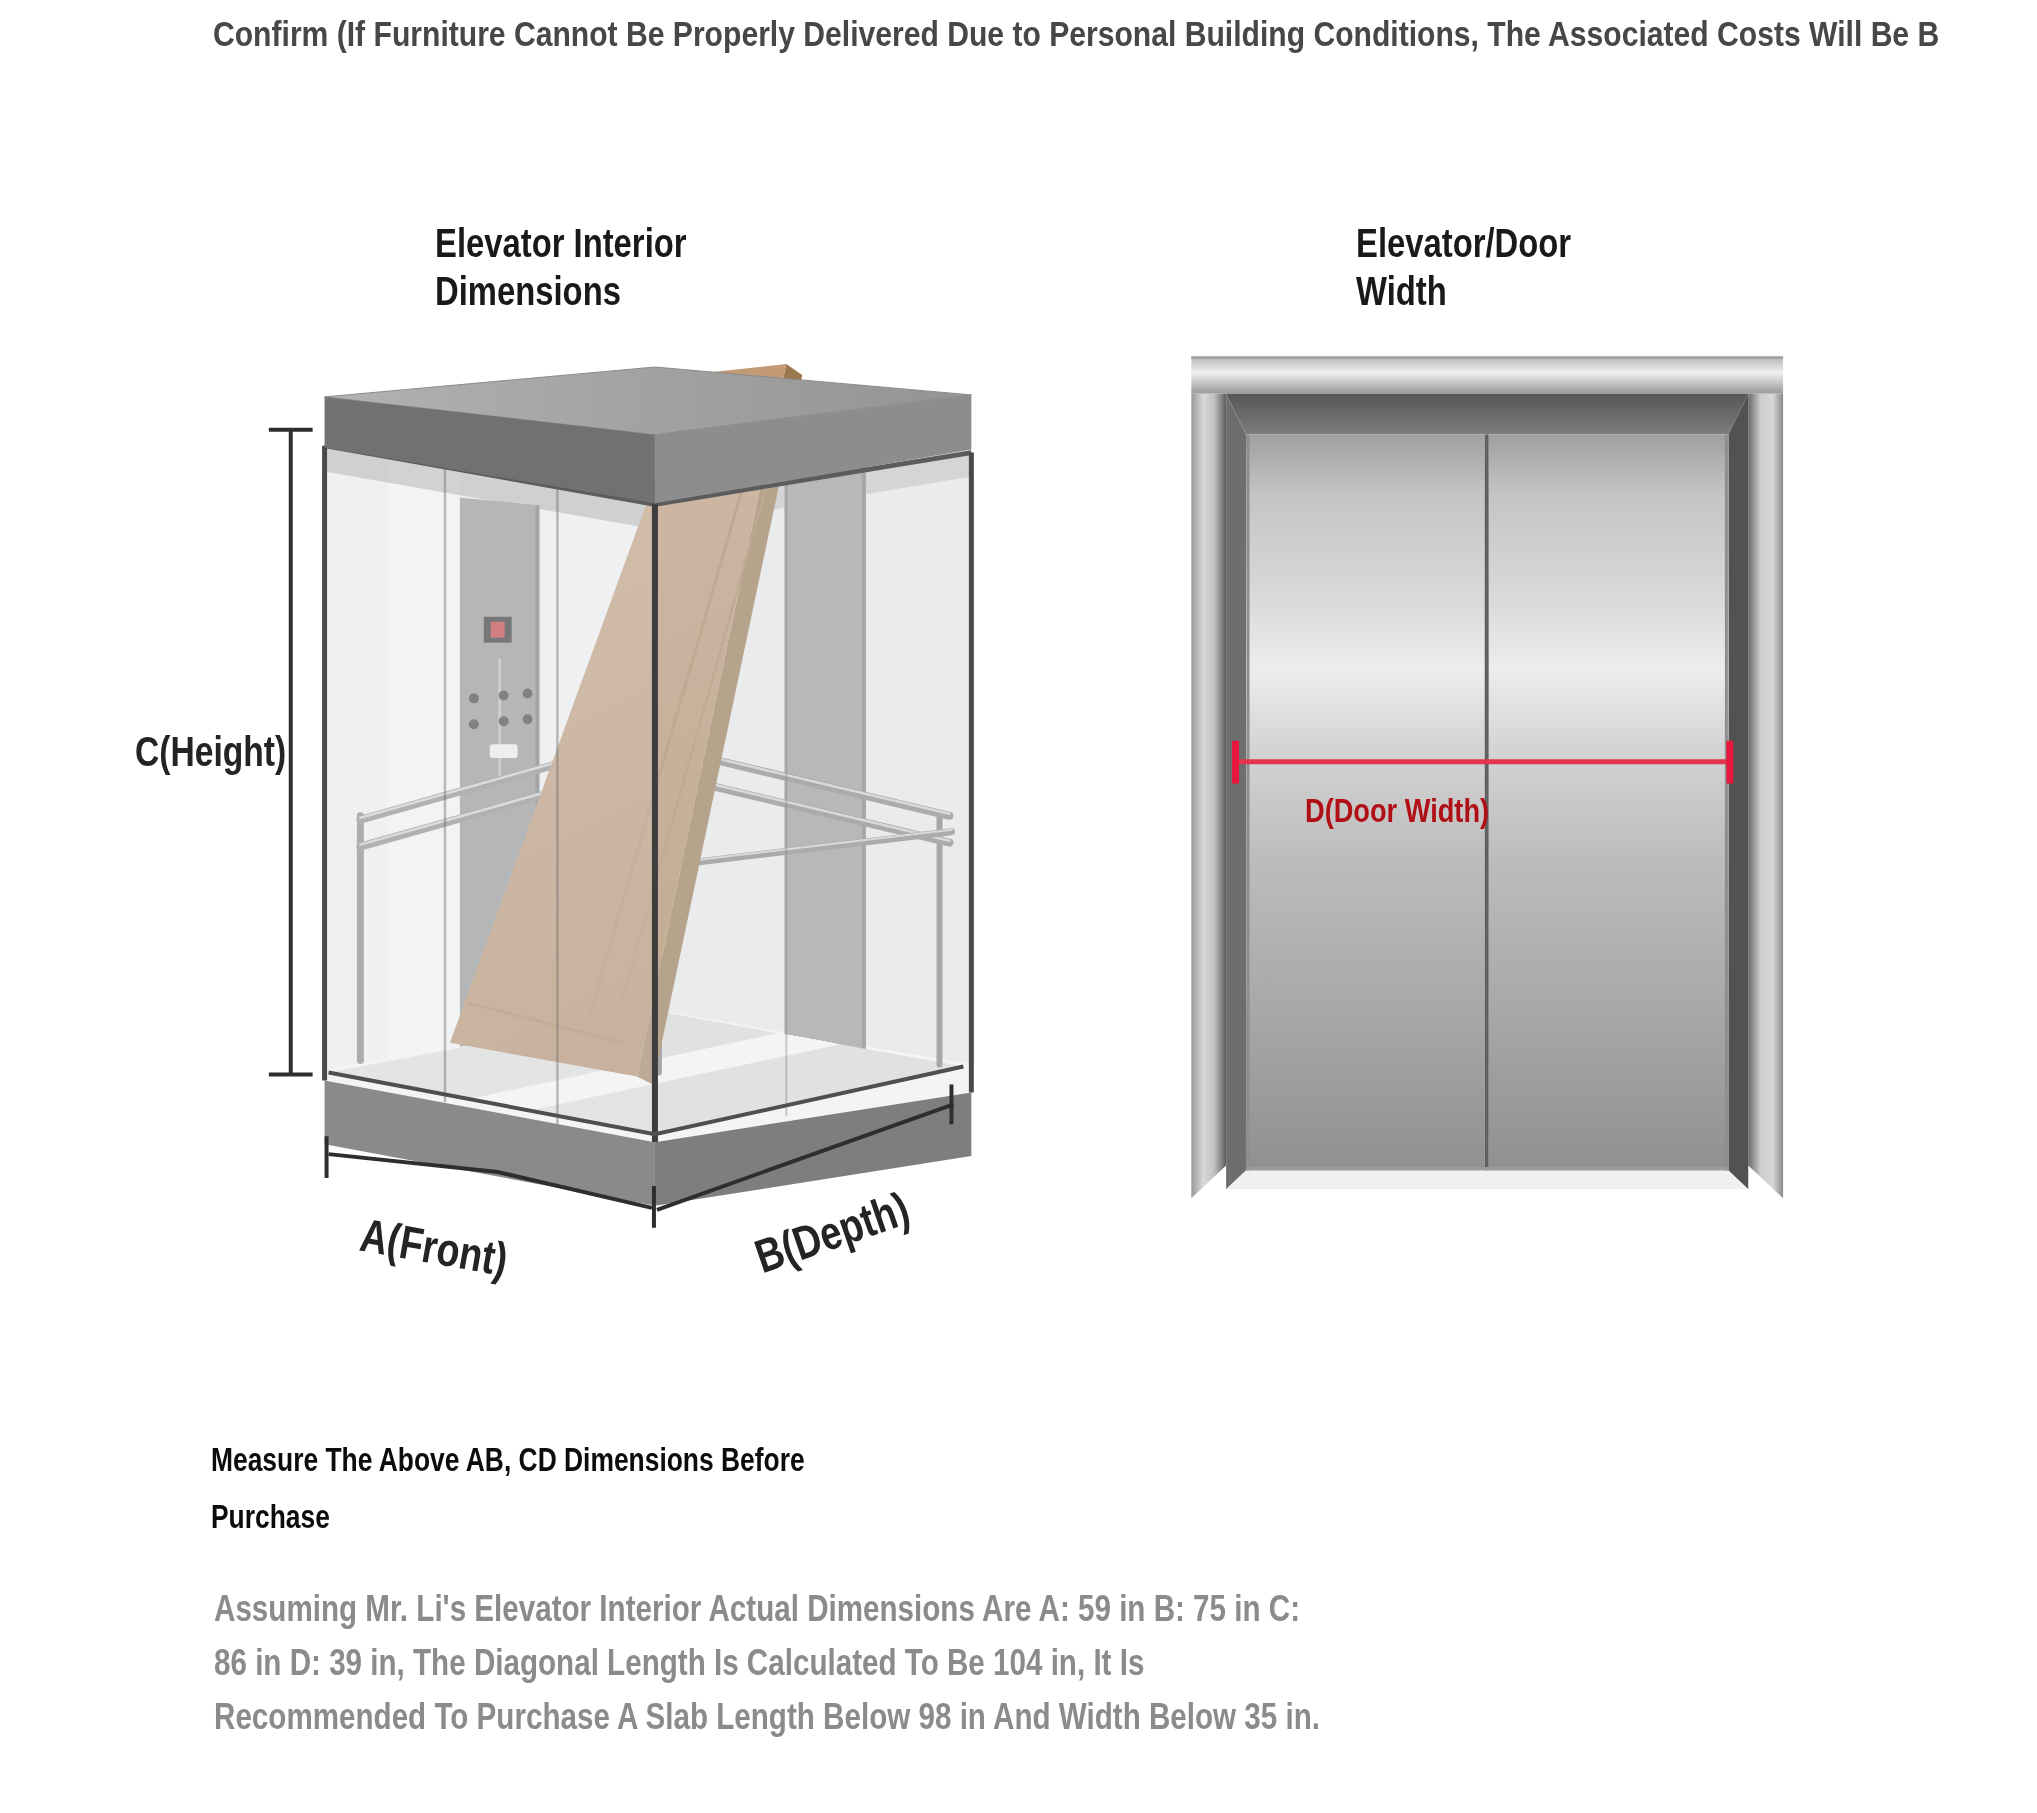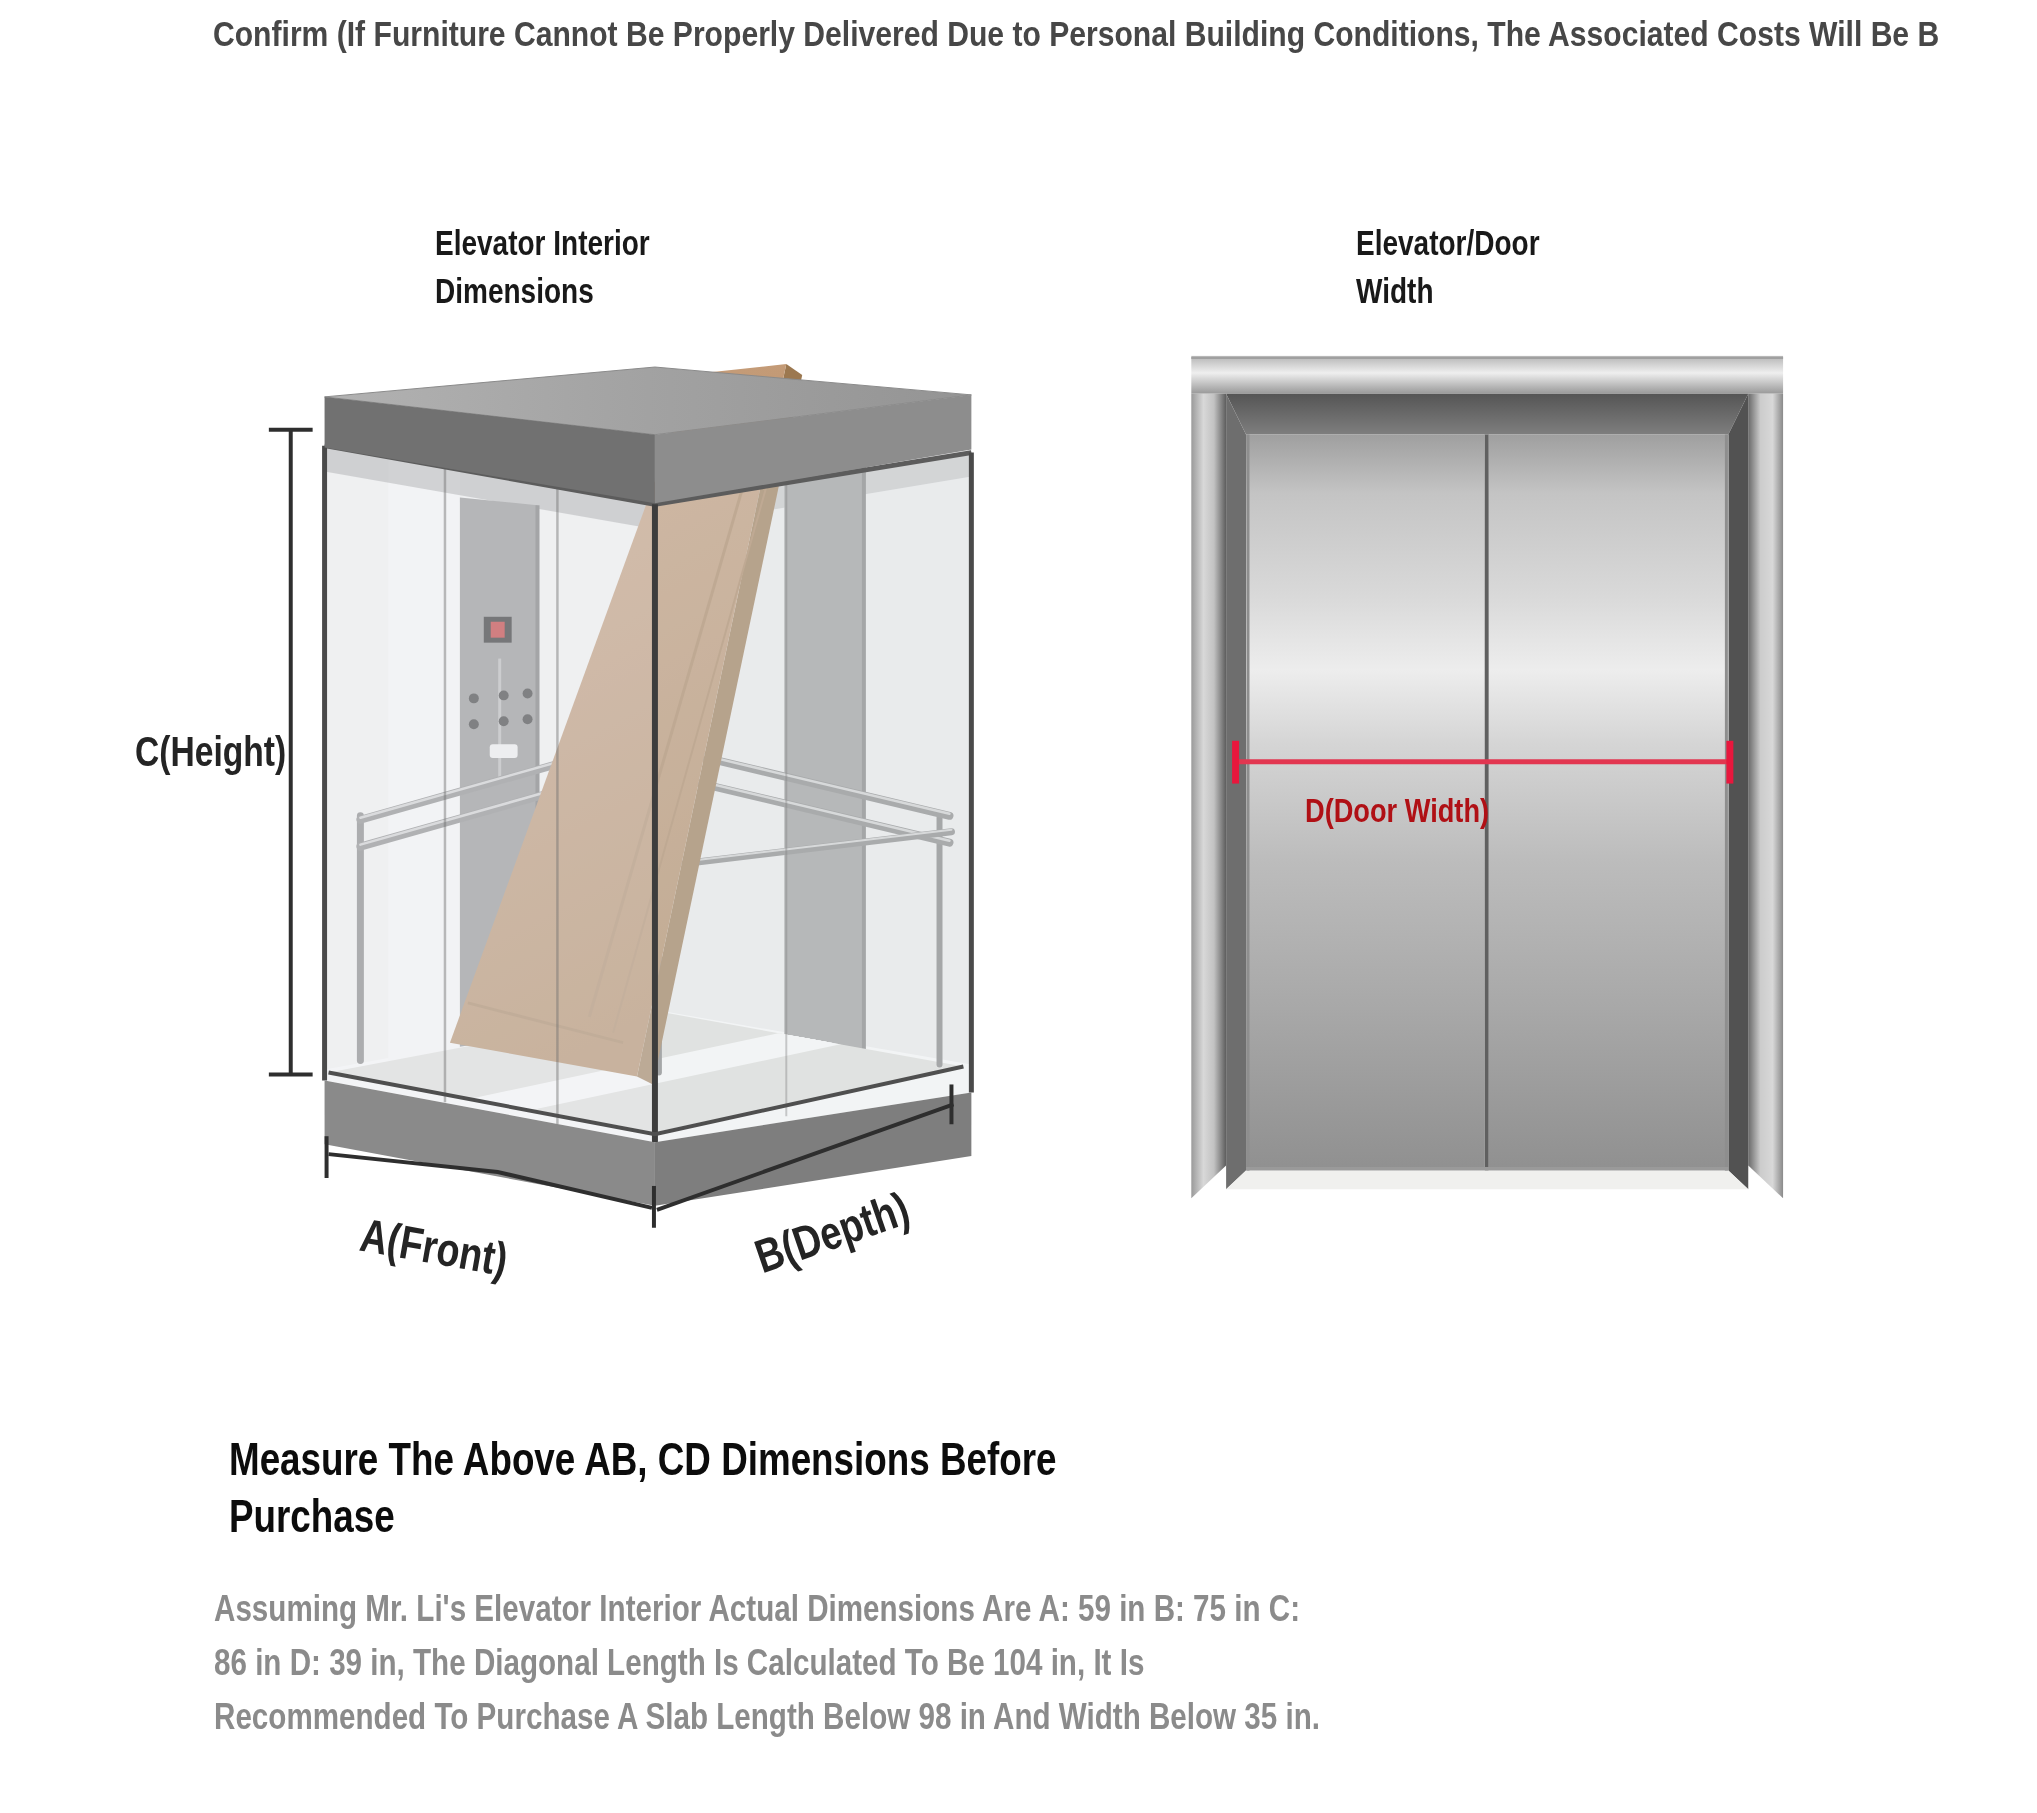--- a/index.html
+++ b/index.html
@@ -7,30 +7,30 @@
     width:2038px;height:1814px;position:relative;overflow:hidden;
     background:#ffffff;
     font-family:"Liberation Sans", sans-serif;
   }
   .abs{position:absolute;}
   .ctext{white-space:nowrap;transform:scaleX(0.8);transform-origin:0 0;}
   .header-notice{
     left:213px;top:14px;font-size:35px;font-weight:700;color:#474747;
     transform:scaleX(0.86);letter-spacing:0px;
   }
-  .fig-title{font-size:35px;font-weight:700;color:#191919;line-height:48px;}
+  .fig-title{font-size:41px;font-weight:700;color:#191919;line-height:48px;}
   .fig-title .ctext{transform:scaleX(0.8);}
   .title-left{left:435px;top:219px;}
   .title-right{left:1328px;top:219px;margin-left:28px;}
   .dim-label{font-weight:700;color:#242424;}
   .c-label{left:135px;top:728px;font-size:42px;}
   .a-label{left:366px;top:1207px;font-size:47px;transform:rotate(10deg) scaleX(0.8);transform-origin:0 0;white-space:nowrap;}
   .b-label{left:748px;top:1232px;font-size:47px;transform:rotate(-19deg) scaleX(0.8);transform-origin:0 0;white-space:nowrap;}
   .d-label{left:1305px;top:791px;font-size:34px;font-weight:700;color:#b01015;}
-  .instruction{left:211px;top:1431px;font-size:46px;font-weight:700;color:#0c0c0c;line-height:57px;margin-left:18px;}
+  .instruction{left:211px;top:1431px;font-size:33px;font-weight:700;color:#0c0c0c;line-height:57px;}
   .note{left:214px;top:1582px;font-size:37px;font-weight:700;color:#8b8b8b;line-height:54px;}
   svg{position:absolute;}
 </style>
 </head>
 <body>
 
 <div class="abs header-notice ctext">Confirm (If Furniture Cannot Be Properly Delivered Due to Personal Building Conditions, The Associated Costs Will Be B</div>
 
 <div class="abs fig-title title-left">
   <div class="ctext">Elevator Interior</div>

